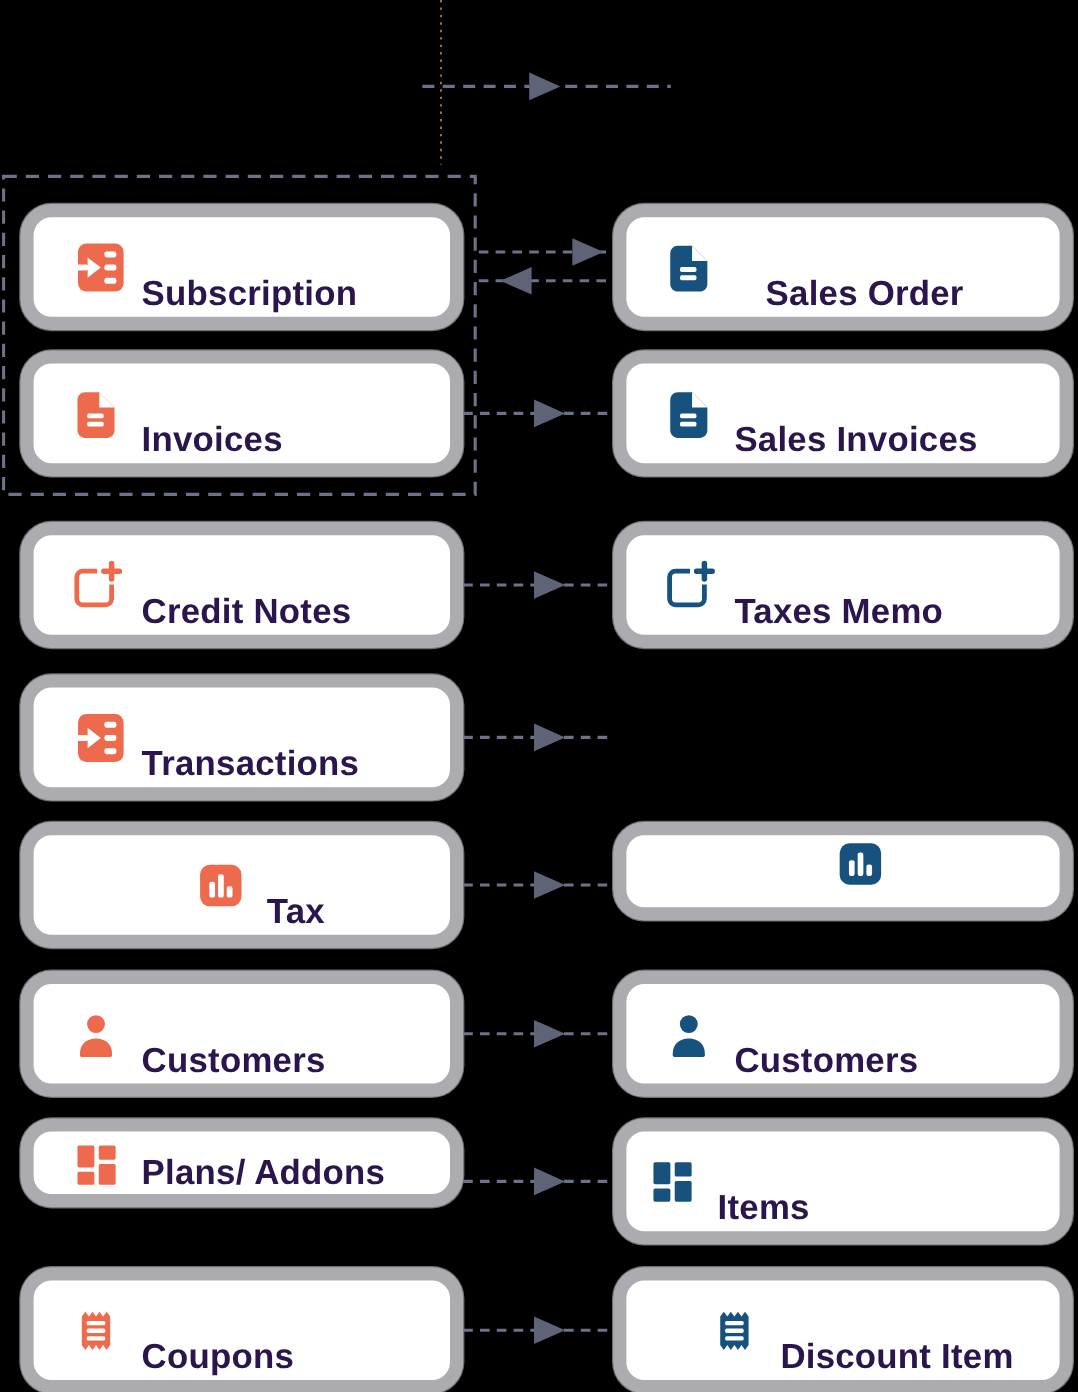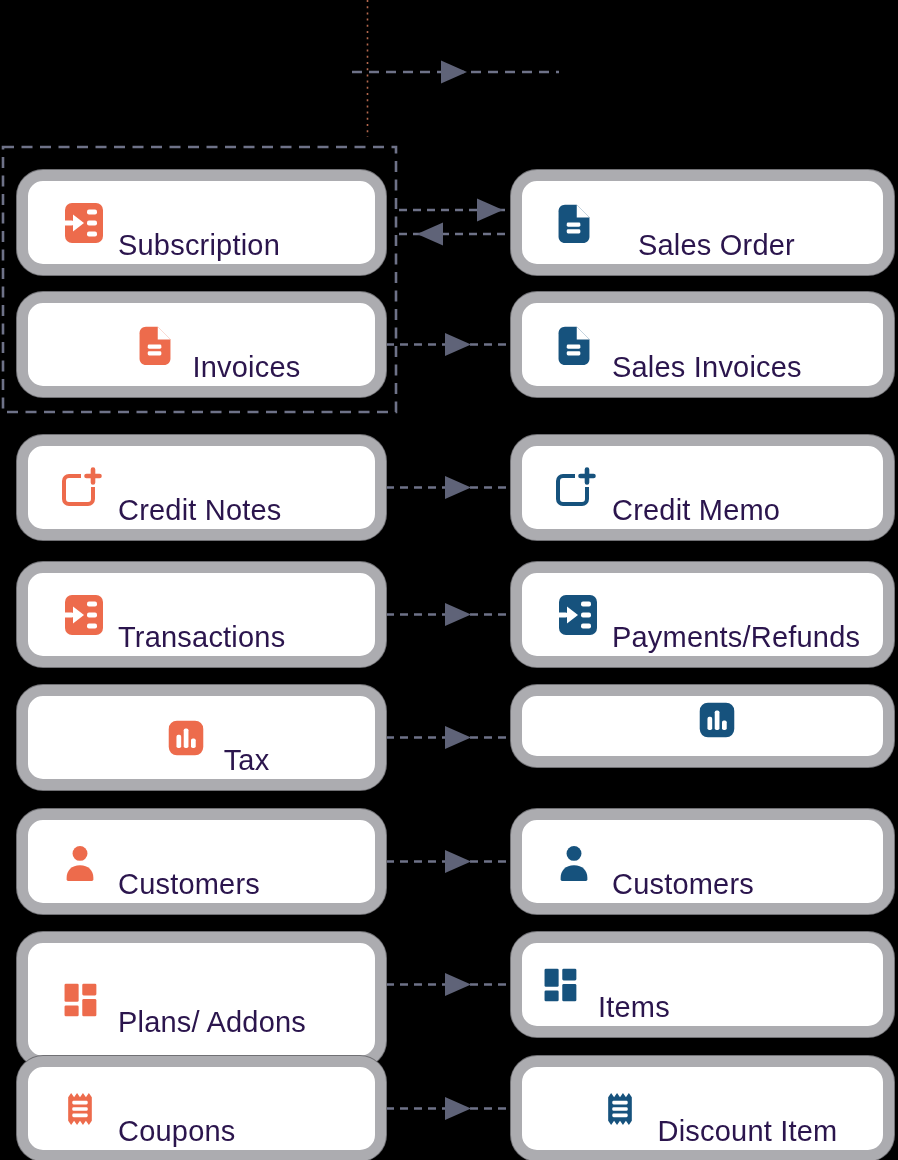--- a/index.html
+++ b/index.html
@@ -18,21 +18,21 @@
     box-shadow:0 0 0 1px #707074;
     display:flex;align-items:center;
     padding-left:28px;gap:14px;
     z-index:2;
   }
   .card .icon{
     flex:0 0 48px;height:48px;
     display:flex;align-items:center;justify-content:center;
   }
   .card .label{
-    font-size:29px;font-weight:400;letter-spacing:.2px;
+    font-size:29px;font-weight:700;letter-spacing:.2px;
     color:var(--label-color,#2B154D);
     white-space:nowrap;
     margin-top:45px;
   }
 </style>
 </head>
 <body>
 
 <div id="diagram">
     <svg id="connector-svg" width="898" height="1160" viewBox="0 0 898 1160">
@@ -94,21 +94,21 @@
       <span class="icon">
         <svg width="40" height="42" viewBox="0 0 44 44">
         <path d="M12,2 h13 l14,14 v21 c0,3.9 -3.1,7 -7,7 h-20 c-3.9,0 -7,-3.1 -7,-7 v-28 c0,-3.9 3.1,-7 7,-7 z" fill="#16527D"></path>
         <polygon points="25,2 39,16 25,16" fill="#fff"></polygon>
         <rect x="14" y="21.5" width="15" height="4.5" rx="1.5" fill="#fff"></rect>
         <rect x="14" y="29" width="15" height="4.5" rx="1.5" fill="#fff"></rect>
         </svg>
       </span>
       <span class="label">Sales Order</span>
     </div>
-    <div class="card" style="left: 17px; top: 292px; width: 369px; height: 105px; justify-content: center;">
+    <div class="card" style="left: 17px; top: 292px; width: 369px; height: 105px;">
       <span class="icon">
         <svg width="40" height="42" viewBox="0 0 44 44">
         <path d="M12,2 h13 l14,14 v21 c0,3.9 -3.1,7 -7,7 h-20 c-3.9,0 -7,-3.1 -7,-7 v-28 c0,-3.9 3.1,-7 7,-7 z" fill="#ED6B4C"></path>
         <polygon points="25,2 39,16 25,16" fill="#fff"></polygon>
         <rect x="14" y="21.5" width="15" height="4.5" rx="1.5" fill="#fff"></rect>
         <rect x="14" y="29" width="15" height="4.5" rx="1.5" fill="#fff"></rect>
         </svg>
       </span>
       <span class="label">Invoices</span>
     </div>
@@ -132,48 +132,35 @@
       </span>
       <span class="label">Credit Notes</span>
     </div>
     <div class="card" style="left: 511px; top: 435px; width: 383px; height: 105px;">
       <span class="icon">
         <svg width="44" height="44" viewBox="0 0 44 44">
         <path d="M23,10 H11 a5,5 0 0 0 -5,5 v18 a5,5 0 0 0 5,5 h19 a5,5 0 0 0 5,-5 V21" fill="none" stroke="#16527D" stroke-width="4"></path>
         <path d="M35,3.5 v13 M28.5,10 h13" fill="none" stroke="#16527D" stroke-width="4.6" stroke-linecap="round"></path>
         </svg>
       </span>
-      <span class="label">Credit Memo</span>
+      <span class="label">Taxes Memo</span>
     </div>
     <div class="card" style="left: 17px; top: 562px; width: 369px; height: 105px;">
       <span class="icon">
         <svg width="48" height="44" viewBox="0 0 48 44">
         <rect x="9" y="2" width="38" height="40" rx="7" fill="#ED6B4C"></rect>
         <rect x="0" y="19.5" width="18" height="5" rx="2.5" fill="#fff"></rect>
         <polygon points="17,13.5 17,30.5 28,22" fill="#fff"></polygon>
         <rect x="31" y="8.5" width="10" height="5" rx="2" fill="#fff"></rect>
         <rect x="31" y="19.5" width="10" height="5" rx="2" fill="#fff"></rect>
         <rect x="31" y="30.5" width="10" height="5" rx="2" fill="#fff"></rect>
         </svg>
       </span>
       <span class="label">Transactions</span>
     </div>
-    <div class="card" style="left: 511px; top: 562px; width: 383px; height: 105px;">
-      <span class="icon">
-        <svg width="48" height="44" viewBox="0 0 48 44">
-        <rect x="9" y="2" width="38" height="40" rx="7" fill="#16527D"></rect>
-        <rect x="0" y="19.5" width="18" height="5" rx="2.5" fill="#fff"></rect>
-        <polygon points="17,13.5 17,30.5 28,22" fill="#fff"></polygon>
-        <rect x="31" y="8.5" width="10" height="5" rx="2" fill="#fff"></rect>
-        <rect x="31" y="19.5" width="10" height="5" rx="2" fill="#fff"></rect>
-        <rect x="31" y="30.5" width="10" height="5" rx="2" fill="#fff"></rect>
-        </svg>
-      </span>
-      <span class="label">Payments/Refunds</span>
-    </div>
     <div class="card" style="left: 17px; top: 685px; width: 369px; height: 105px; justify-content: center;">
       <span class="icon">
         <svg width="40" height="40" viewBox="0 0 44 44">
         <rect x="3" y="3" width="38" height="38" rx="9" fill="#ED6B4C"></rect>
         <rect x="11.5" y="18.5" width="5.2" height="14.5" rx="2" fill="#fff"></rect>
         <rect x="19.5" y="11.5" width="5.2" height="21.5" rx="2" fill="#fff"></rect>
         <rect x="27.5" y="22.5" width="5.2" height="10.5" rx="2" fill="#fff"></rect>
         </svg>
       </span>
       <span class="label">Tax</span>
@@ -200,21 +187,21 @@
     </div>
     <div class="card" style="left: 511px; top: 809px; width: 383px; height: 105px;">
       <span class="icon">
         <svg width="42" height="42" viewBox="0 0 44 44">
         <circle cx="22" cy="13" r="7.8" fill="#16527D"></circle>
         <path d="M22,25.5 c-8.8,0 -14,5.6 -14,13 v1.8 a1.5,1.5 0 0 0 1.5,1.5 h25 a1.5,1.5 0 0 0 1.5,-1.5 v-1.8 c0,-7.4 -5.2,-13 -14,-13 z" fill="#16527D"></path>
         </svg>
       </span>
       <span class="label">Customers</span>
     </div>
-    <div class="card" style="left: 17px; top: 932px; width: 369px; height: 135px;">
+    <div class="card" style="left: 17px; top: 932px; width: 369px; height: 74px; align-items: flex-end;">
       <span class="icon">
         <svg width="40" height="40" viewBox="0 0 44 44">
         <rect x="5" y="4" width="15.5" height="20" rx="1.5" fill="#ED6B4C"></rect>
         <rect x="5" y="28" width="15.5" height="12" rx="1.5" fill="#ED6B4C"></rect>
         <rect x="24.5" y="4" width="15.5" height="13" rx="1.5" fill="#ED6B4C"></rect>
         <rect x="24.5" y="21" width="15.5" height="19" rx="1.5" fill="#ED6B4C"></rect>
         </svg>
       </span>
       <span class="label">Plans/ Addons</span>
     </div>

